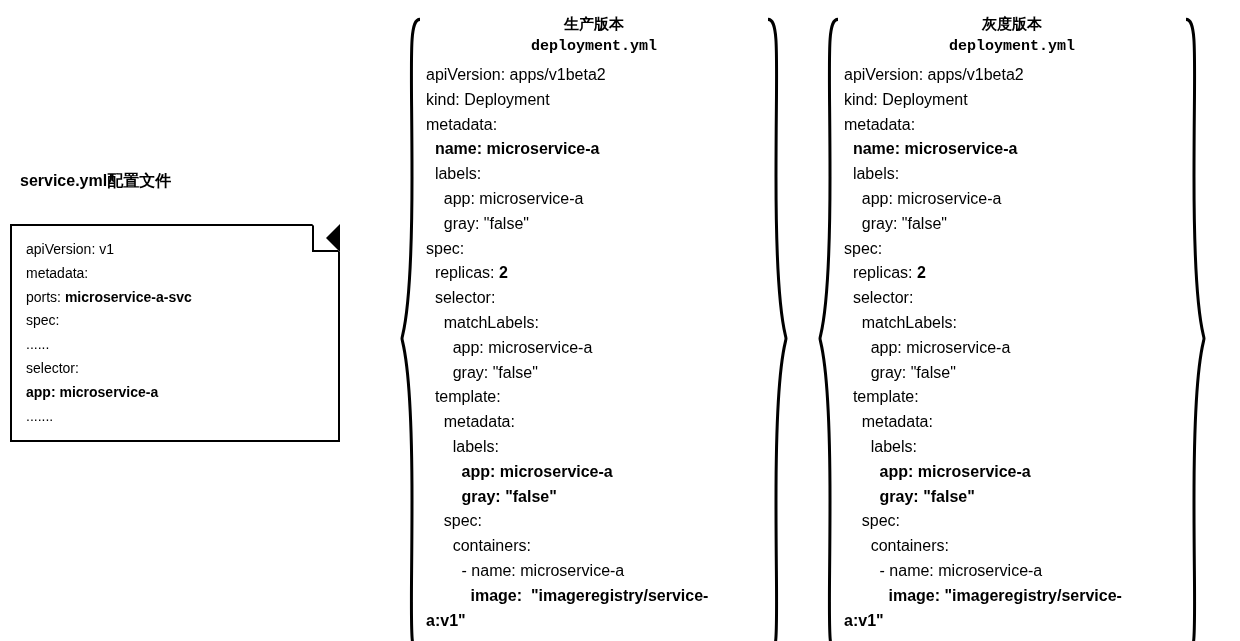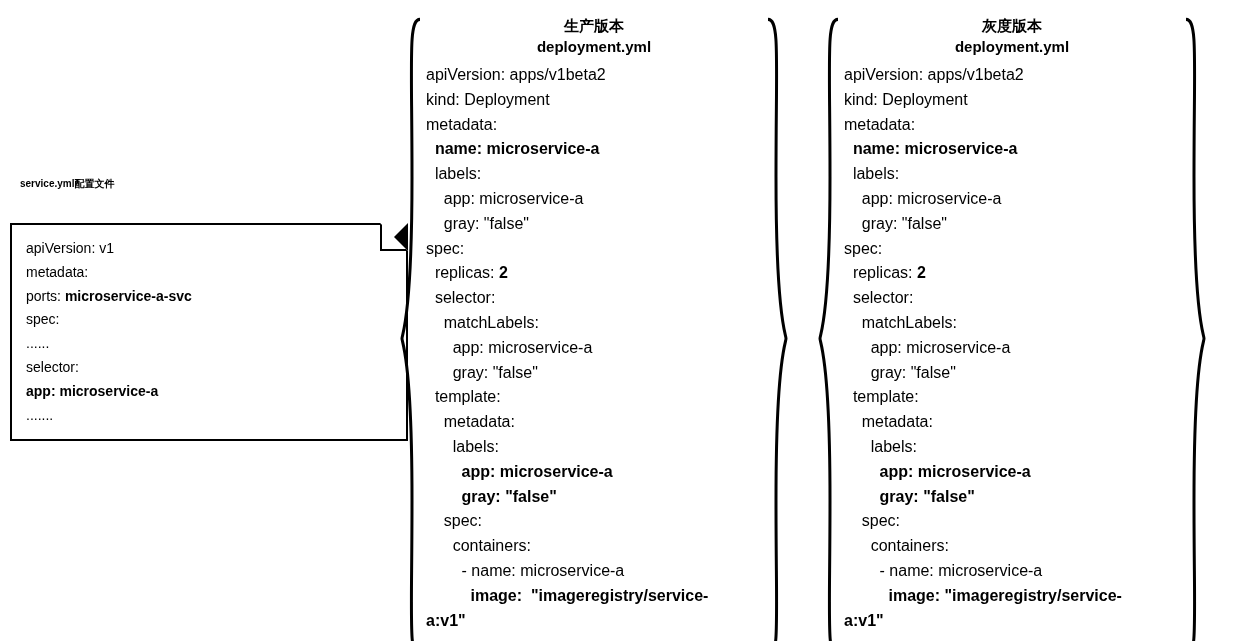--- a/index.html
+++ b/index.html
@@ -16,28 +16,28 @@
     display: flex;
     align-items: flex-start;
     gap: 10px;
   }
   .col-left {
     width: 360px;
     padding-top: 150px;
   }
   .title-left {
     font-weight: bold;
-    margin: 12px 0 10px 10px;
-    font-size: 10px;
+    margin: 6px 0 10px 10px;
+    font-size: 16px;
   }
   .note {
     position: relative;
     border: 2px solid #000;
     padding: 12px 10px 12px 14px;
-    width: 398px;
+    width: 330px;
     line-height: 1.7;
     margin-top: 32px;
   }
   .note .fold {
     position: absolute;
     top: -2px;
     right: -2px;
     width: 28px;
     height: 28px;
   }
@@ -87,20 +87,21 @@
     width: 340px;
     display: flex;
     flex-direction: column;
   }
   .title-center {
     text-align: center;
     font-weight: bold;
     line-height: 1.4;
     font-size: 15px;
     padding: 0 4px 6px 4px;
+    font-family: Liberation Mono, monospace;
   }
   .yaml {
     line-height: 1.55;
     font-size: 16px;
     padding: 0 2px 4px 2px;
     white-space: pre;
   }
   .b { font-weight: bold; }
 </style>
 </head>

